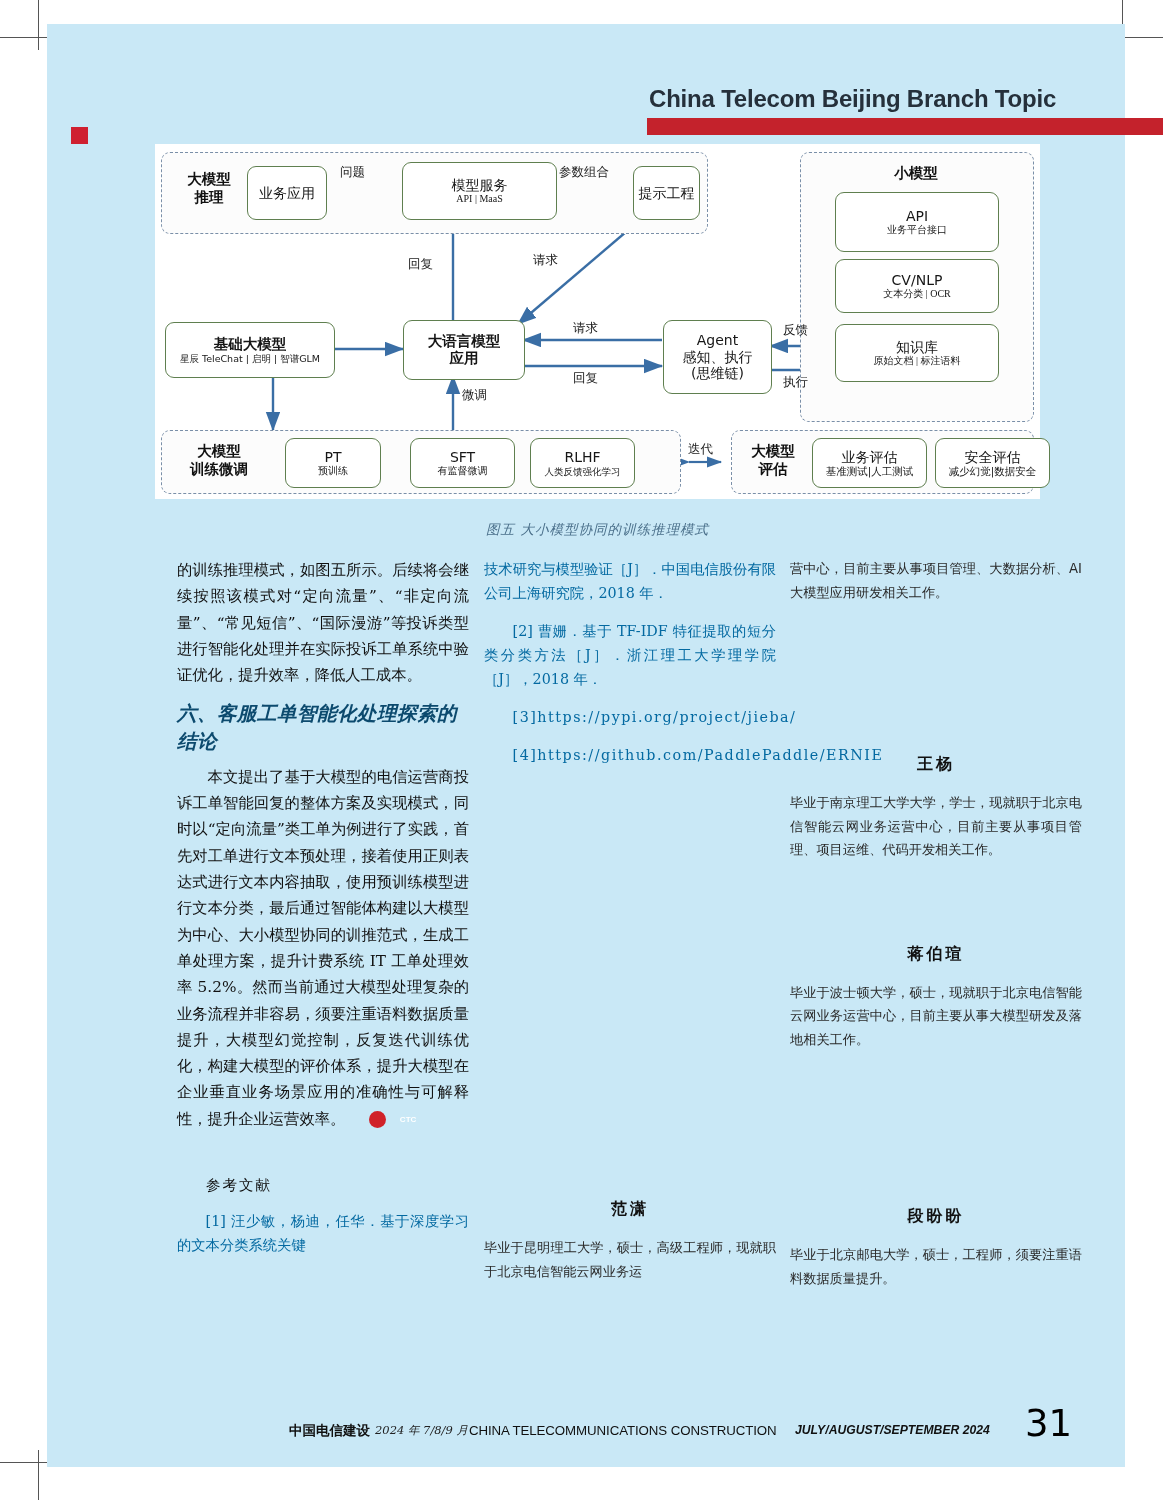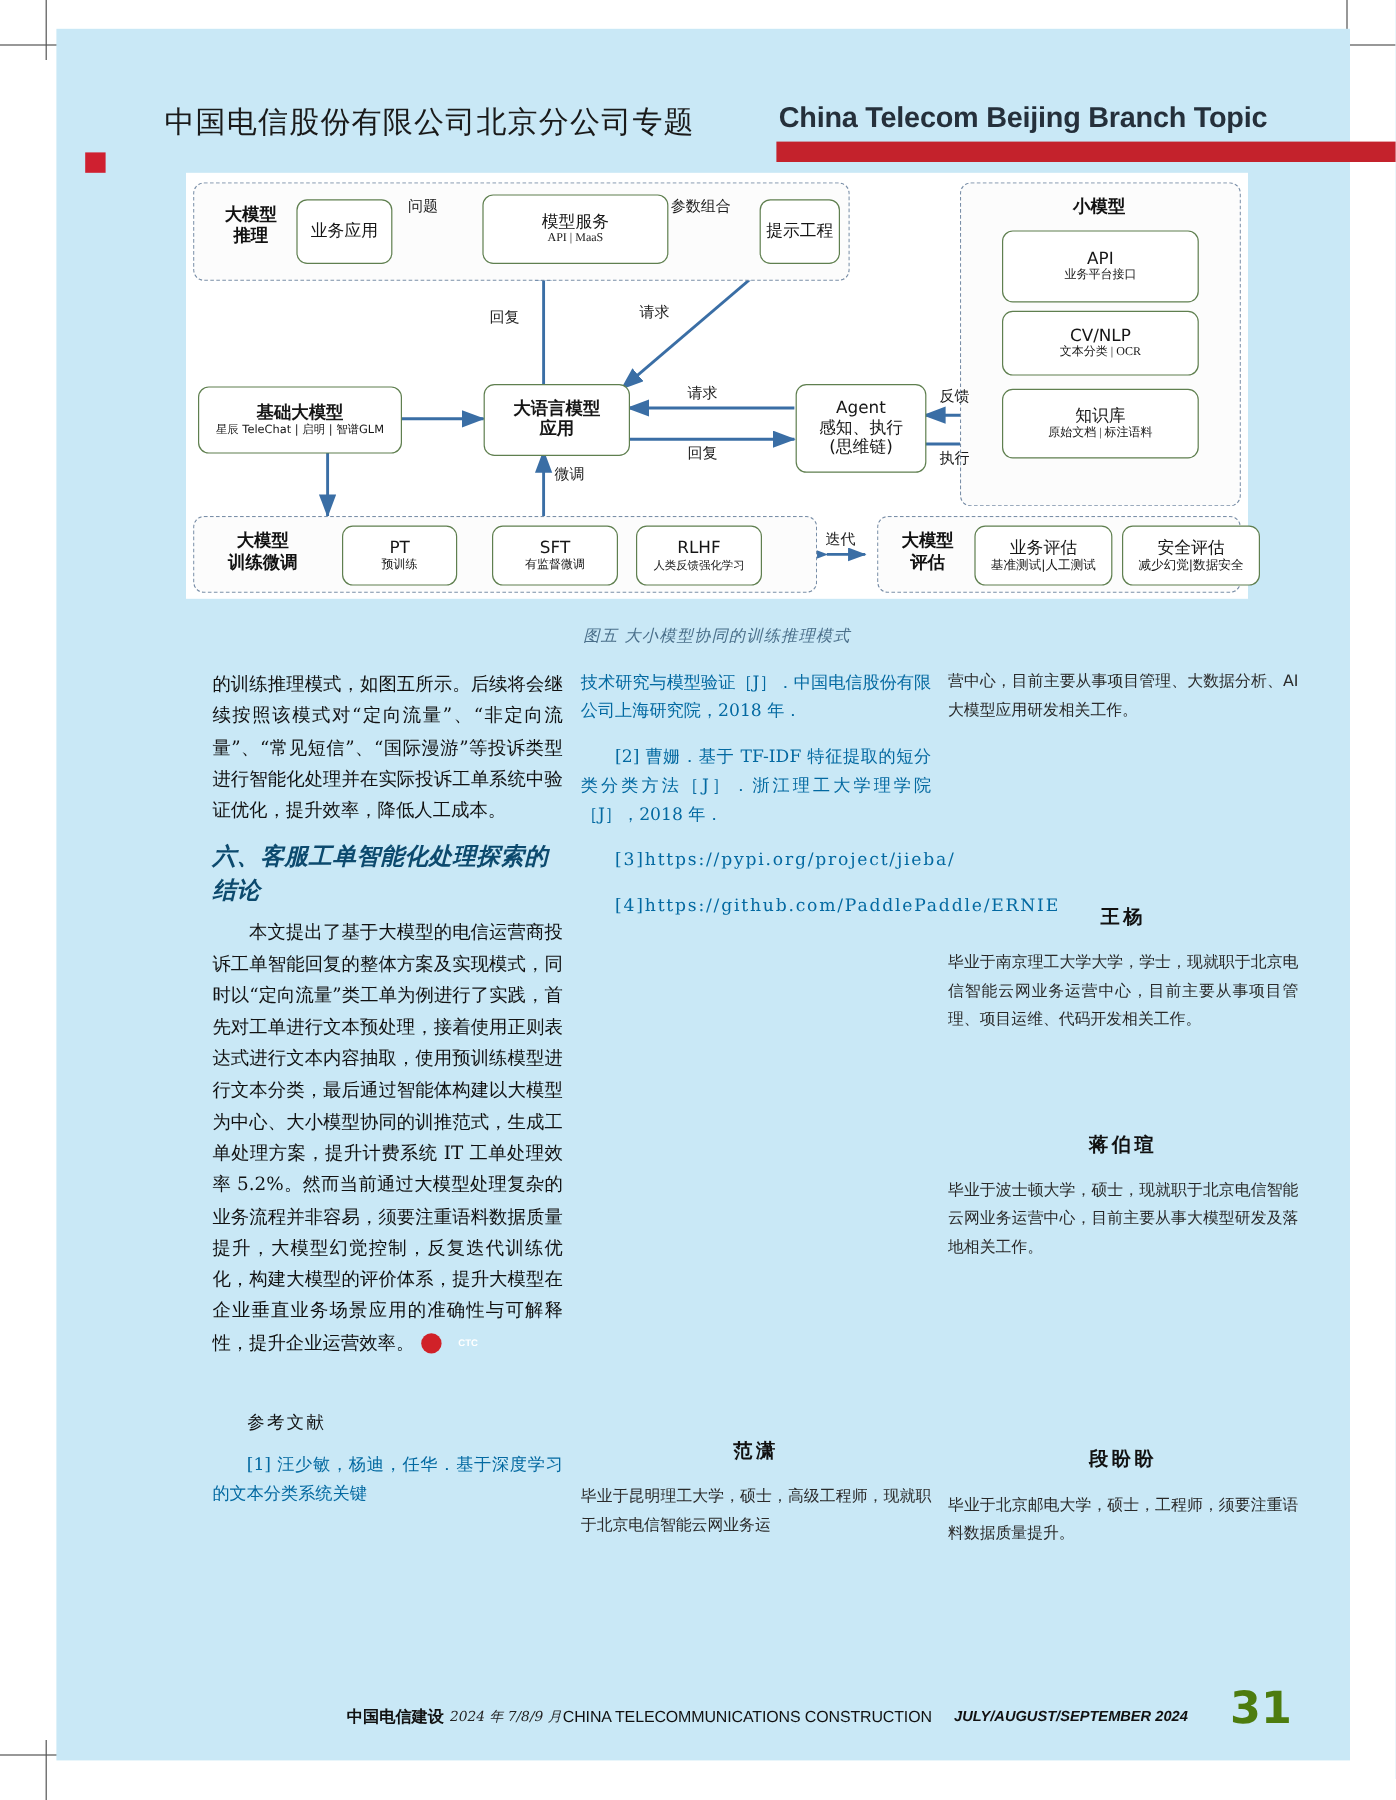--- a/index.html
+++ b/index.html
@@ -85,21 +85,21 @@
   .body-cn.indent{text-indent:2em;}
   h2.sect{
     font-family:"DejaVu Sans","Liberation Sans",sans-serif;
     color:#0c4a6e;font-size:19.5px;font-weight:bold;line-height:1.42;
     margin:12px 0 8px 0;letter-spacing:0.5px;font-style:italic;
   }
   .ctc{
     display:inline-block;width:17px;height:17px;border-radius:50%;
     background:#d02128;color:#fff;font-size:8px;font-weight:bold;
     text-align:center;line-height:17px;vertical-align:middle;
-    margin-left:6px;font-family:"Liberation Sans",sans-serif;
+    margin-left:24px;font-family:"Liberation Sans",sans-serif;
   }
 
   .ref-head{
     font-family:"DejaVu Serif","Liberation Serif",serif;
     font-size:14.5px;color:#111;margin:0 0 14px 0;text-indent:2em;letter-spacing:2px;
   }
   .ref{
     font-family:"DejaVu Serif","Liberation Serif",serif;
     font-size:14.3px;line-height:1.68;color:#0369a1;margin:0 0 14px 0;
     text-align:justify;text-justify:inter-character;text-indent:2em;
@@ -131,40 +131,39 @@
   }
   .ft-en{
     position:absolute;left:292px;top:9px;font-size:13.3px;color:#111;
     white-space:nowrap;letter-spacing:-0.1px;
   }
   .ft-en2{
     position:absolute;left:618px;top:9px;font-size:12.2px;font-style:italic;
     font-weight:bold;color:#111;white-space:nowrap;
   }
   .ft-page{
-    position:absolute;left:848px;top:-12px;font-size:37px;font-weight:bold;color:#4d7c0f;
+    position:absolute;left:848px;top:-12px;font-size:37px;font-weight:normal;color:#000000;
     font-family:"DejaVu Sans","Liberation Sans",sans-serif;
   }
 </style>
 </head>
 <body>
 
 <div class="crop v" style="left:38px;top:0;"></div>
 <div class="crop h" style="left:0;top:37px;"></div>
 <div class="crop v" style="left:38px;top:1450px;"></div>
 <div class="crop h" style="left:0;top:1462px;"></div>
 <div class="crop v" style="left:1122px;top:0;"></div>
 <div class="crop h" style="left:1113px;top:37px;"></div>
 
 <div class="page">
 
   <div class="redmark"></div>
 
   <div class="header">
-    <div class="hdr-cn">中国电信股份有限公司北京分公司专题</div>
     <div class="hdr-en">China Telecom Beijing Branch Topic</div>
     <div class="hdr-bar"></div>
   </div>
 
   <div class="figure">
 
     <svg class="arrows" viewBox="0 0 885 355">
       <defs>
         <marker id="ah" markerWidth="9" markerHeight="9" refX="7.5" refY="3" orient="auto">
           <path d="M0,0 L8,3 L0,6 z" fill="#3a6ea5"></path>

